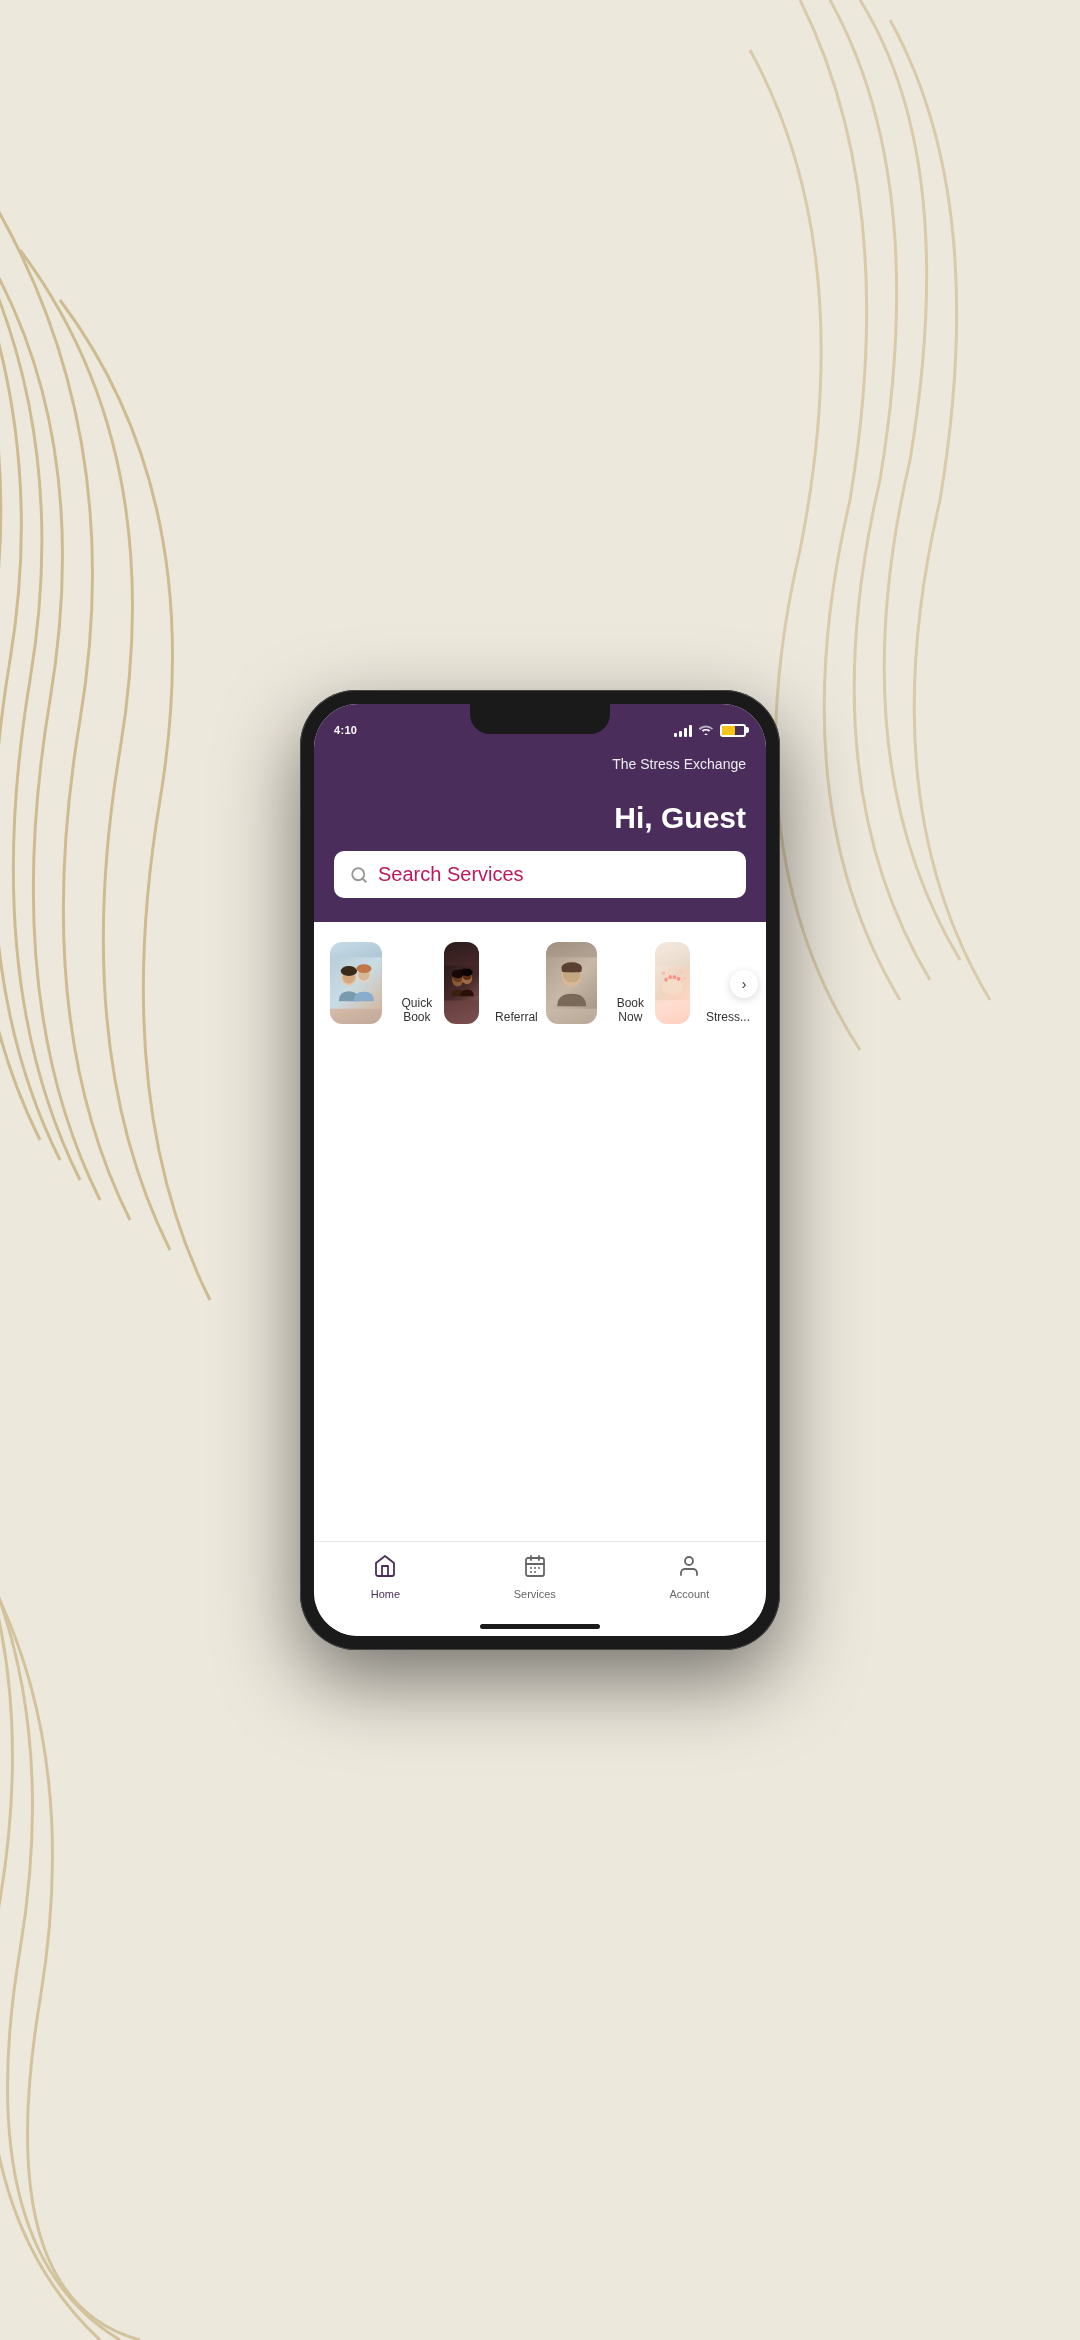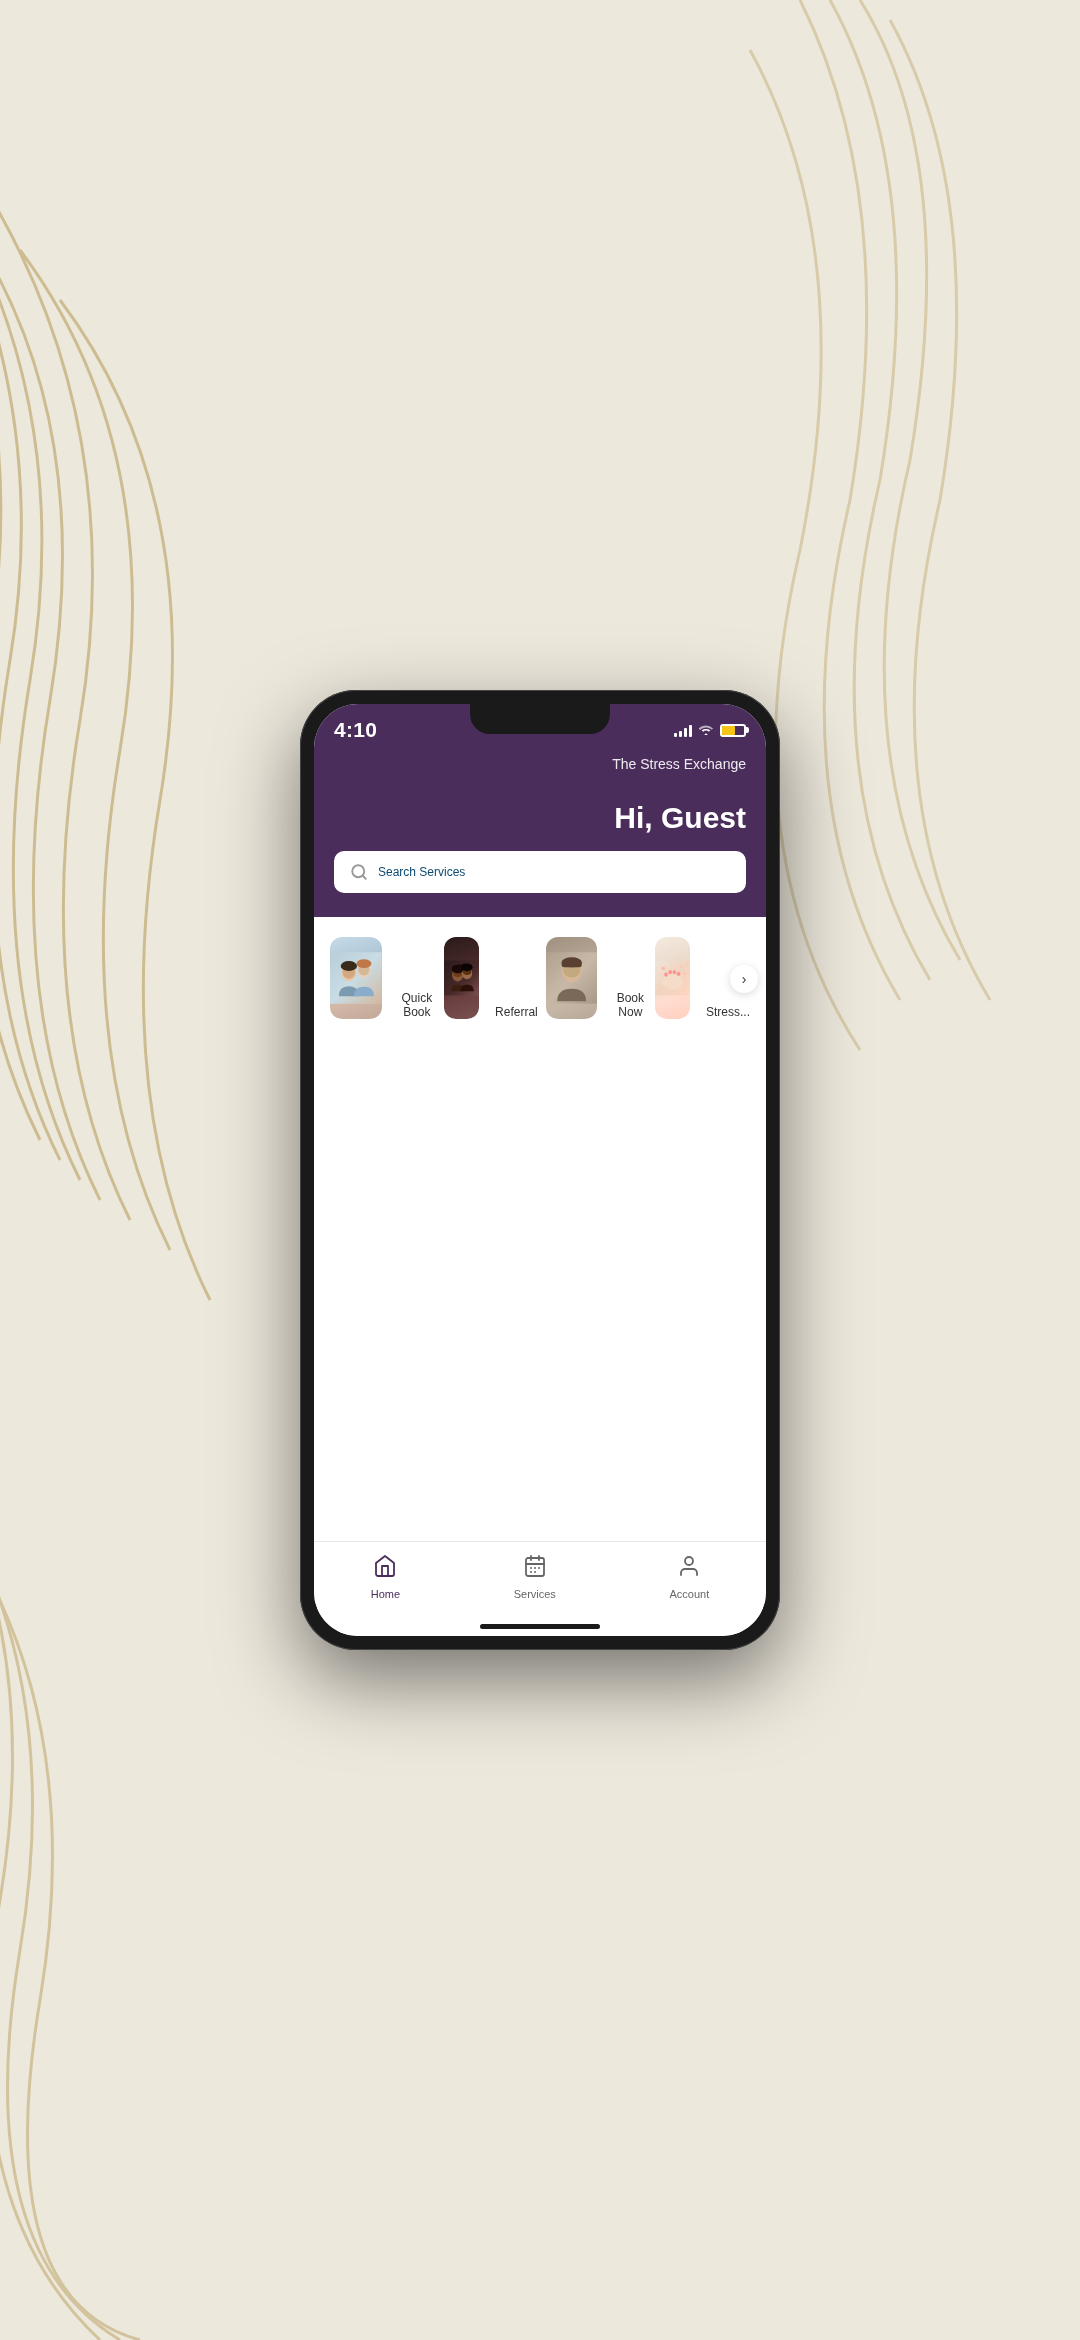--- a/index.html
+++ b/index.html
@@ -70,21 +70,21 @@
       justify-content: space-between;
       padding: 0 20px;
       padding-top: 8px;
       flex-shrink: 0;
       position: relative;
       z-index: 5;
     }
 
     .status-time {
       color: white;
-      font-size: 21px;
+      font-size: 11px;
       font-weight: 600;
       letter-spacing: 0.3px;
     }
 
     .status-icons {
       display: flex;
       align-items: center;
       gap: 6px;
     }
 
@@ -171,22 +171,22 @@
     }
 
     .search-icon-wrap {
       color: #888;
       font-size: 18px;
       display: flex;
       align-items: center;
     }
 
     .search-placeholder {
-      color: #0c4a6e;
-      font-size: 12px;
+      color: #be185d;
+      font-size: 20px;
     }
 
     
     .main-content {
       flex: 1;
       background: white;
       padding: 20px 16px;
       overflow: hidden;
     }
 

